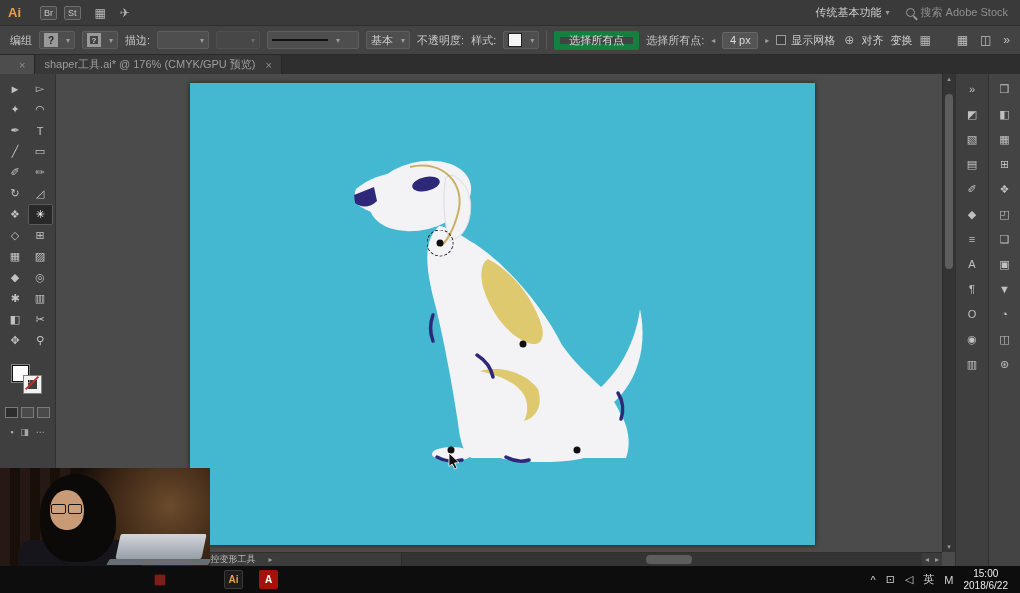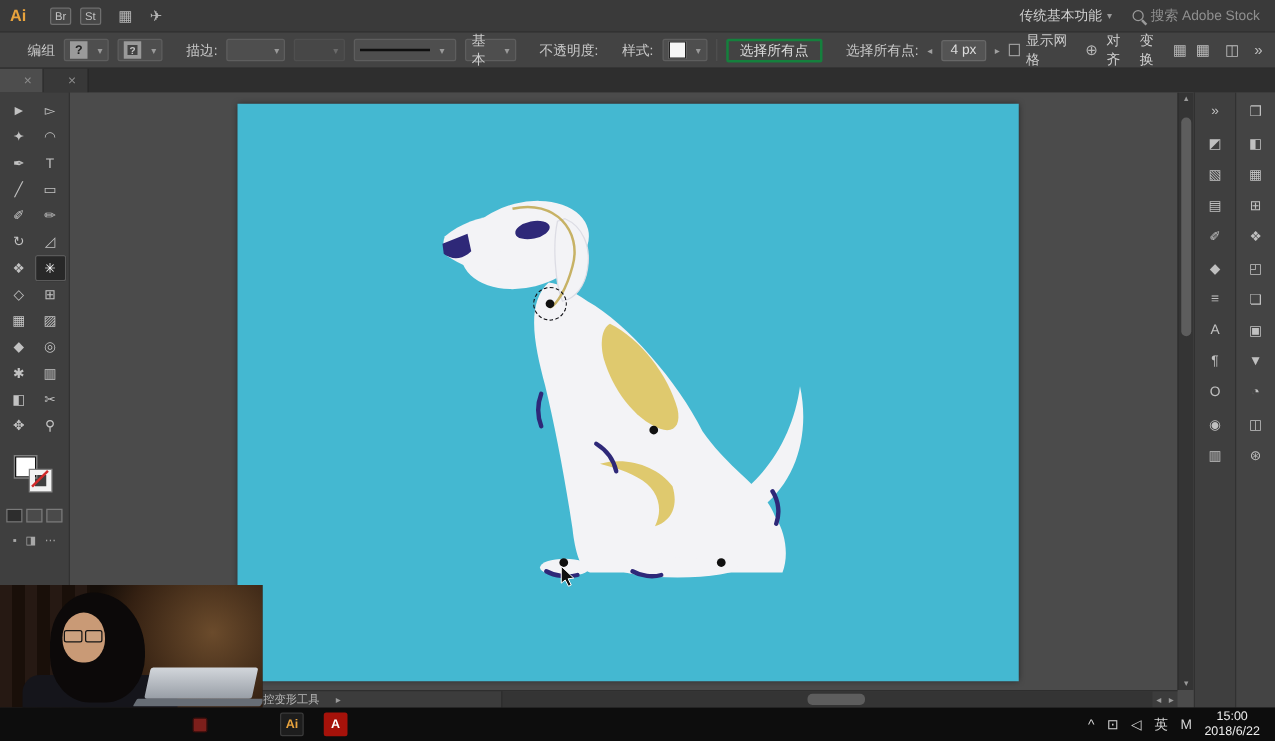--- a/index.html
+++ b/index.html
@@ -16,28 +16,28 @@
 .mb-icon{color:#b5b5b5;margin-left:12px;font-size:12px;}
 .mb-right{margin-left:auto;display:flex;align-items:flex-start;gap:16px;padding-right:4px;}
 .workspace{display:flex;align-items:center;color:#cfcfcf;}
 .caret{font-size:8px;color:#9a9a9a;margin-left:4px;}
 .search{display:flex;align-items:center;gap:6px;color:#8f8f8f;}
 .search-glass{width:9px;height:9px;border:1.5px solid #9a9a9a;border-radius:50%;position:relative;flex:none;}
 .search-glass::after{content:"";position:absolute;width:5px;height:1.5px;background:#9a9a9a;transform:rotate(45deg);right:-4px;bottom:-2px;}
 
 
 .controlbar{height:30px;background:var(--controlbar,#434343);border-top:1px solid #2e2e2e;border-bottom:1px solid #292929;display:flex;align-items:center;padding:0 10px;gap:7px;font-size:11px;}
-.cb-label{color:#c8c8c8;white-space:nowrap;margin-left:12px;}
+.cb-label{color:#c8c8c8;white-space:nowrap;}
 .combo{display:flex;align-items:center;gap:4px;background:#4e4e4e;border:1px solid #5e5e5e;height:18px;padding:0 4px;border-radius:2px;}
 .combo.dim{opacity:.45;}
 .swatch-q{width:14px;height:14px;background:#9a9a9a;color:#222;font-size:10px;font-weight:bold;display:flex;align-items:center;justify-content:center;}
 .swatch-q.stroke{background:#434343;border:3px solid #9a9a9a;color:#c5c5c5;font-size:8px;}
 .swatch-white{width:14px;height:14px;background:#f5f5f5;border:1px solid #222;}
 .hline{width:56px;height:2px;background:#101010;}
-.btn{border:2px solid #15803d;height:19px;display:flex;align-items:center;padding:0 9px;border-radius:2px;color:#dedede;background:transparent;white-space:nowrap;font-family:Liberation Mono, monospace;}
+.btn{border:6px solid #15803d;height:19px;display:flex;align-items:center;padding:0 9px;border-radius:2px;color:#dedede;background:transparent;white-space:nowrap;font-family:Liberation Mono, monospace;}
 .value-box{background:#545454;border:1px solid #676767;height:17px;min-width:36px;display:flex;align-items:center;justify-content:center;color:#ddd;border-radius:2px;}
 .mini-arrow{color:#9f9f9f;font-size:8px;}
 .checkbox{width:10px;height:10px;border:1px solid #9a9a9a;display:inline-block;margin-right:5px;background:#3d3d3d;}
 .check-wrap{display:flex;align-items:center;}
 .divider{width:1px;height:18px;background:#2c2c2c;border-right:1px solid #585858;}
 .cb-link{color:#d0d0d0;}
 .cb-right{margin-left:auto;display:flex;align-items:center;gap:12px;color:#bdbdbd;font-size:12px;}
 
 
 .tabbar{height:19px;background:var(--tabbar,#2e2e2e);display:flex;align-items:flex-end;}
@@ -186,20 +186,21 @@
       <span>◫</span>
       <span>»</span>
     </div>
   </div>
 
   <div class="tabbar">
       <div class="tab active">
       <span class="tab-close">×</span>
     </div>
       <div class="tab">
+      <span class="tab-title">shaper工具.ai* @ 176% (CMYK/GPU 预览)</span>
       <span class="tab-close">×</span>
     </div>
     </div>
 
   <div class="main">
 
     <div class="toolbar">
       <div class="tools">
           <div class="tool">
           <span class="tool-icon">►</span>

